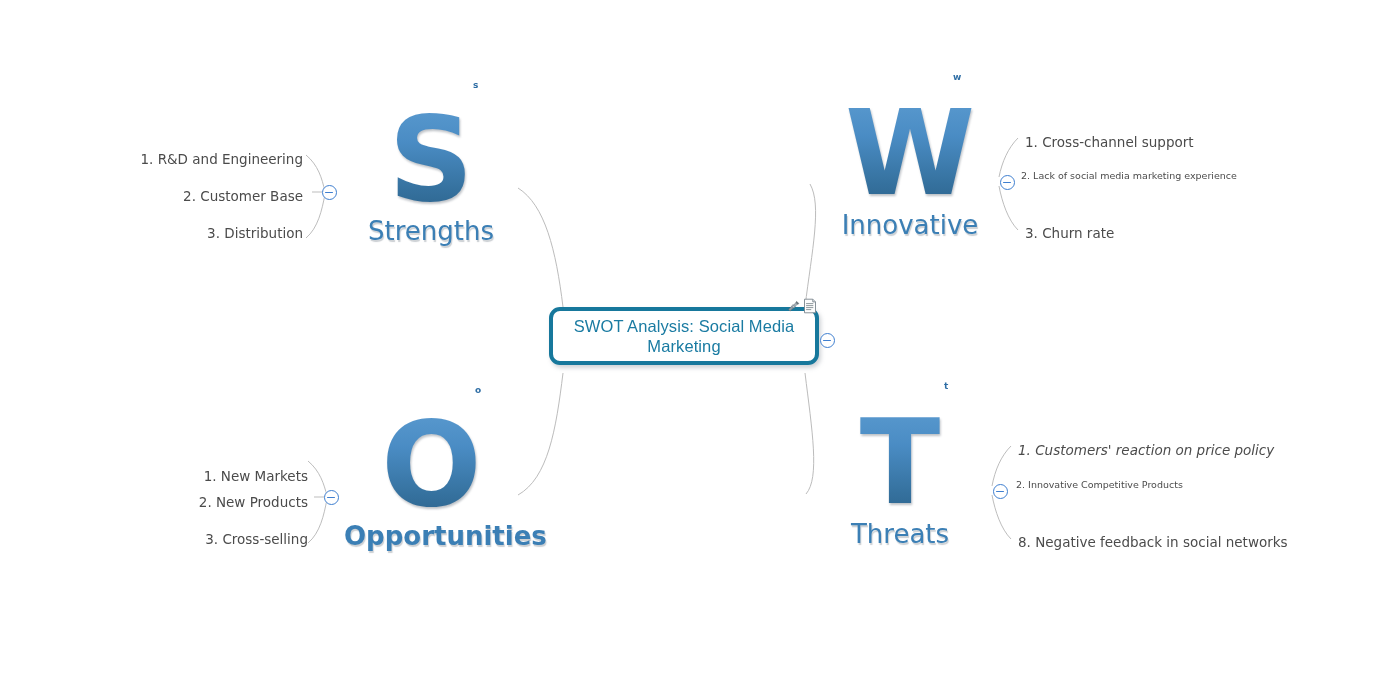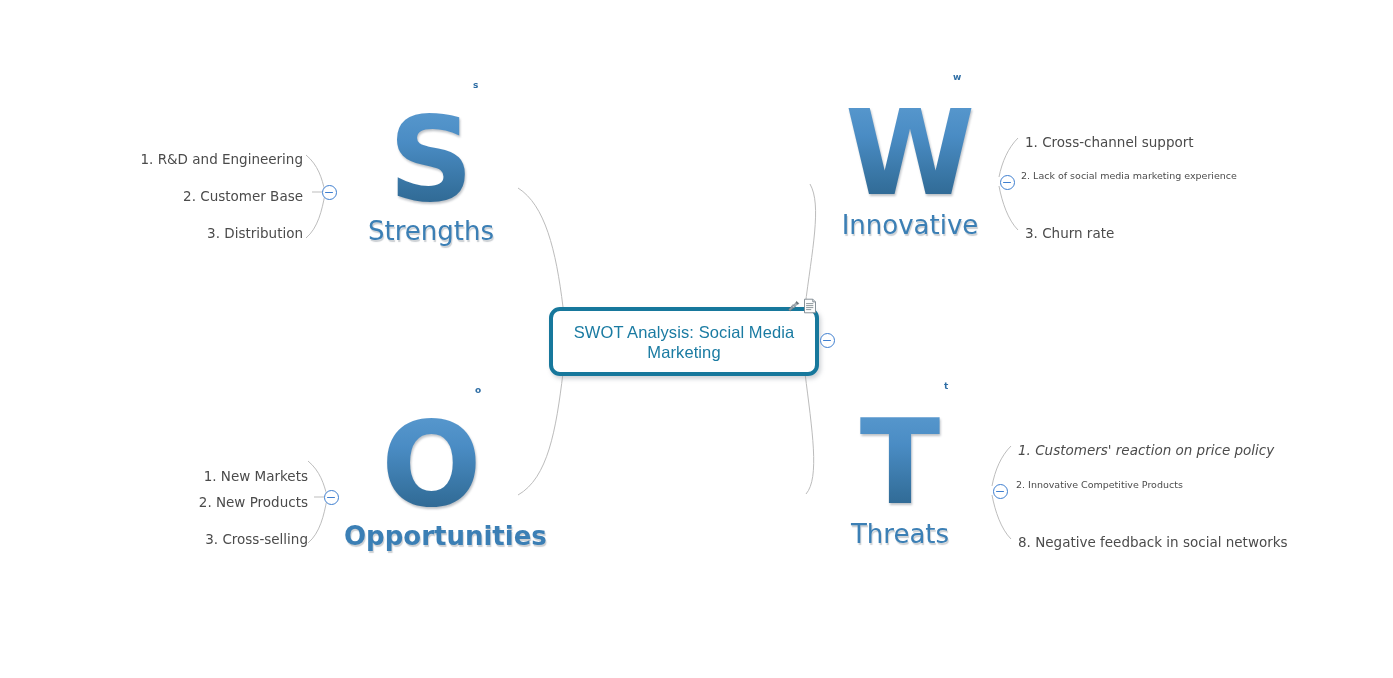--- a/index.html
+++ b/index.html
@@ -26,21 +26,21 @@
     height: 678px;
     pointer-events: none;
   }
 
   
   .central-node {
     position: absolute;
     left: 549px;
     top: 307px;
     width: 270px;
-    height: 69px;
+    height: 58px;
     box-sizing: border-box;
     border: 4px solid #17789c;
     border-radius: 11px;
     background: #ffffff;
     display: flex;
     align-items: center;
     justify-content: center;
     box-shadow: 2px 3px 4px rgba(120,130,140,0.35);
   }
   .central-node-text {

